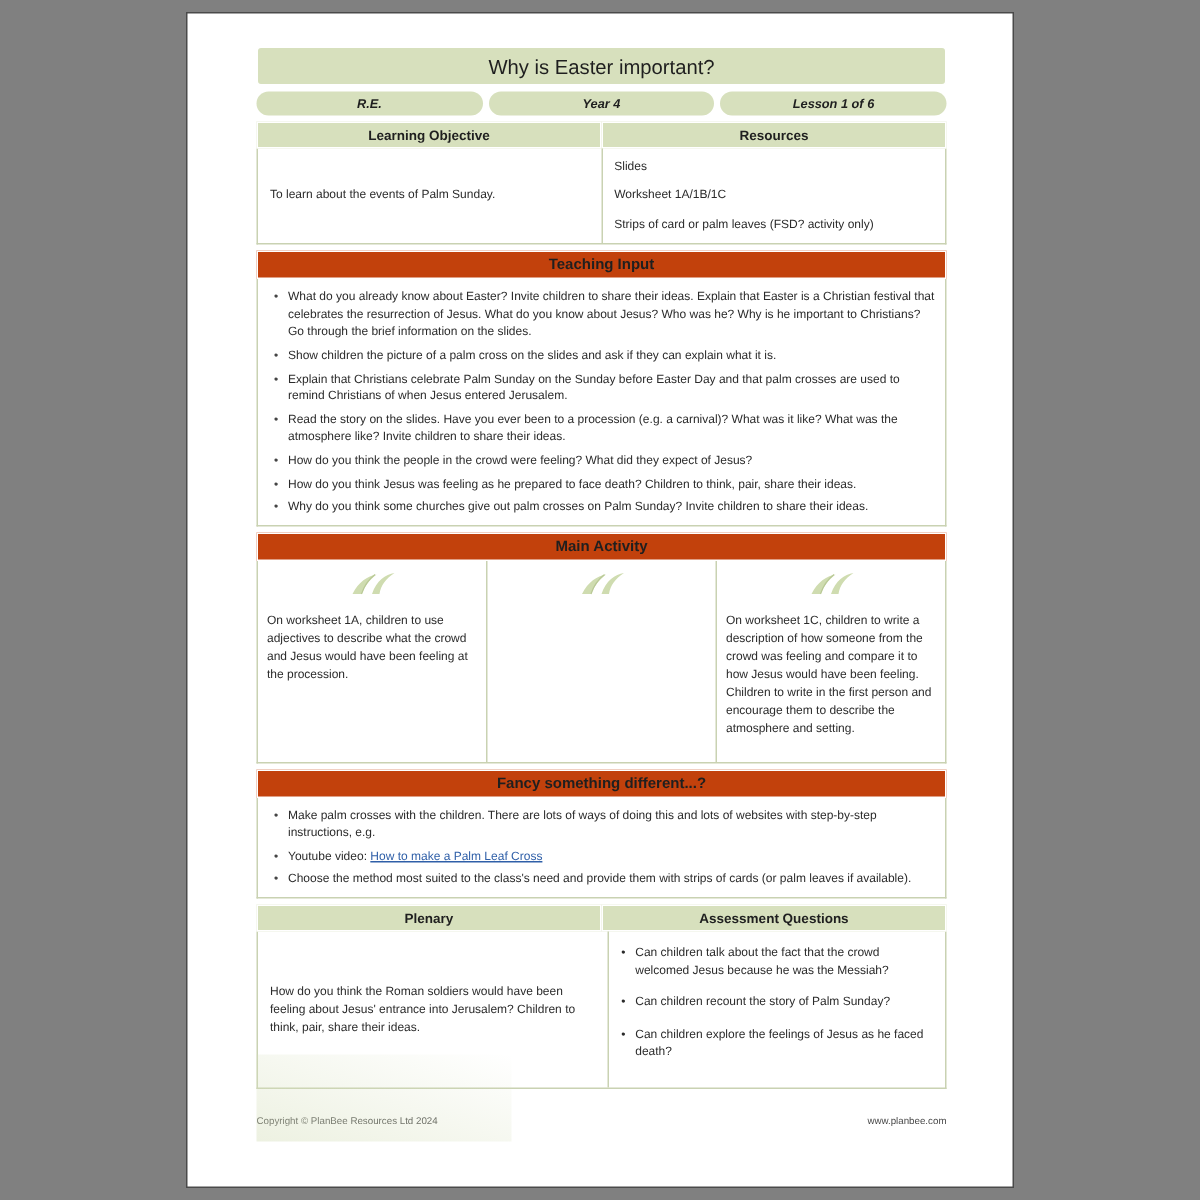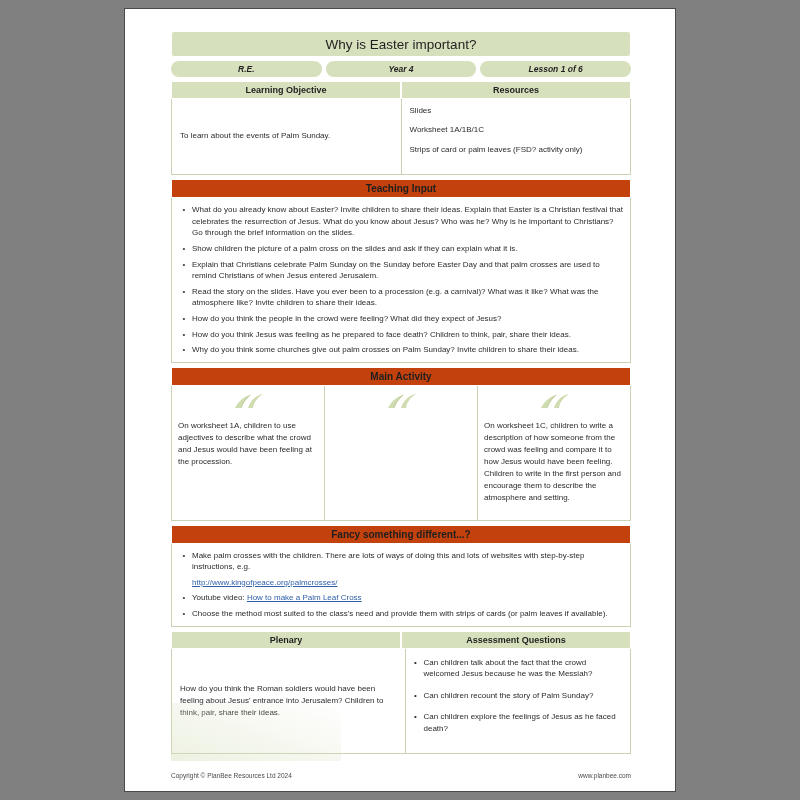--- a/index.html
+++ b/index.html
@@ -92,21 +92,21 @@
     line-height: 1.55;
   }
   .two-col-body .cell.left {
     border-right: 1px solid #c9d2b2;
     display: flex;
     align-items: center;
   }
   .res-line {
     margin-bottom: 7px;
   }
-  .res-line:last-child { margin-bottom: 12px; }
+  .res-line:last-child { margin-bottom: 0; }
 
   .section-head {
     margin-top: 4px;
     background: #c2410c;
     text-align: center;
     font-weight: bold;
     font-size: 10px;
     padding: 3px 0;
     border: 1px solid #ffffff;
     box-sizing: border-box;
@@ -323,24 +323,20 @@
       </div>
     </div>
 
     <div class="section-head">Fancy something different...?</div>
     <div class="bullets">
       <div class="bullet">
         <span class="dot">•</span>
         <span class="txt">Make palm crosses with the children. There are lots of ways of doing this and lots of websites with step-by-step instructions, e.g.</span>
       </div>
       <div class="bullet">
-        <span class="dot"></span>
-        <a class="txt link" href="#">http://www.kingofpeace.org/palmcrosses/</a>
-      </div>
-      <div class="bullet">
         <span class="dot">•</span>
         <span class="txt"><span>Youtube video: </span><a class="link" href="#">How to make a Palm Leaf Cross</a></span>
       </div>
       <div class="bullet">
         <span class="dot">•</span>
         <span class="txt">Choose the method most suited to the class's need and provide them with strips of cards (or palm leaves if available).</span>
       </div>
     </div>
 
     <div class="plenary-head">

